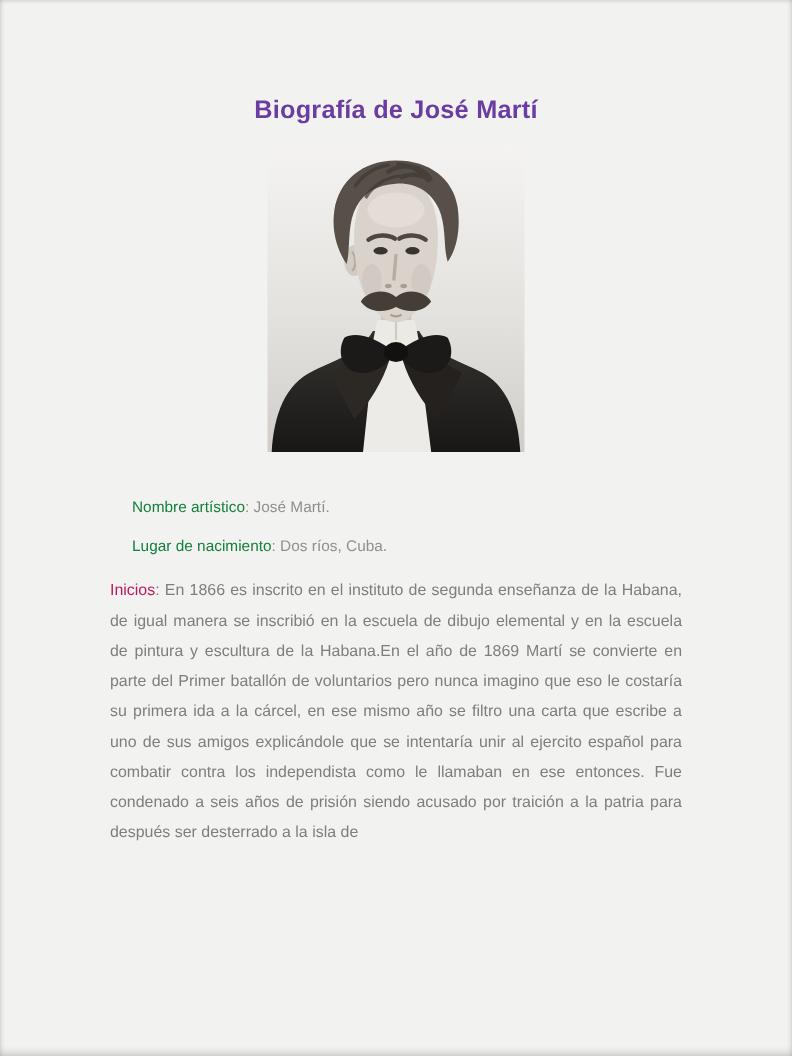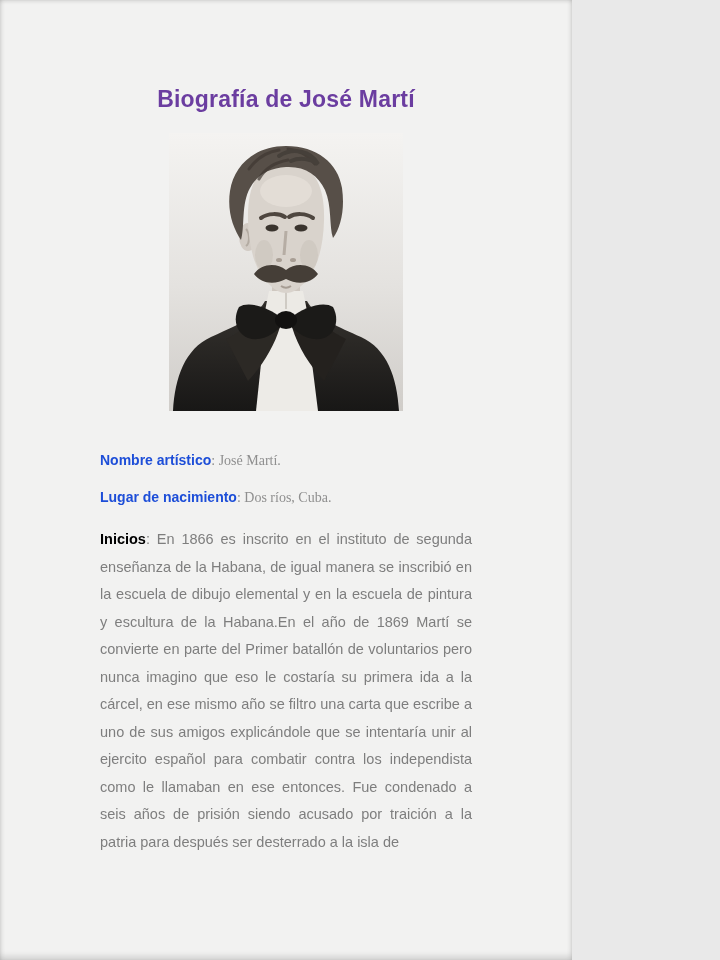--- a/index.html
+++ b/index.html
@@ -2,21 +2,21 @@
 <html lang="es"><head>
 <meta charset="utf-8">
 <style>
   html, body {
     margin: 0;
     padding: 0;
     background: #e9e9e9;
   }
   .canvas {
     position: relative;
-    width: 572px;
+    width: 720px;
     height: 960px;
     background: #f2f2f1;
     overflow: hidden;
     font-family: "Liberation Sans", sans-serif;
     box-shadow:
       inset 0 3px 4px -2px rgba(0,0,0,.14),
       inset 0 -6px 7px -3px rgba(0,0,0,.16),
       inset 4px 0 5px -3px rgba(0,0,0,.10),
       inset -4px 0 5px -3px rgba(0,0,0,.10);
   }
@@ -38,32 +38,32 @@
   }
   .portrait svg { display: block; }
   .info {
     margin: 41px 100px 0;
   }
   .row {
     margin: 0 0 20px 0;
     font-size: 14px;
     line-height: 16px;
   }
-  .row .lbl { color: #1d4ed8; font-weight: bold; }
-  .row .val { color: #8f8f8f; font-family: Liberation Serif, serif; }
+  .row .lbl { color: #15803d; font-weight: normal; margin-left: 20px; }
+  .row .val { color: #8f8f8f; }
   .row.gap  { margin-top: 22px; }
   .row.last { margin-bottom: 0; }
   .para {
     margin: 7px 0 0 0;
     font-size: 14.5px;
     line-height: 27.5px;
     text-align: justify;
     color: #7e7e7e;
   }
-  .para .lbl { color: #000000; font-weight: bold; }
+  .para .lbl { color: #be185d; font-weight: normal; }
 </style>
 </head>
 <body>
 
 <div class="canvas">
 
   <h1 class="doc-title">Biografía de José Martí</h1>
 
   <figure class="portrait" aria-label="Retrato en blanco y negro de José Martí">
     <svg width="234" height="278" viewBox="0 0 234 278" xmlns="http://www.w3.org/2000/svg">

